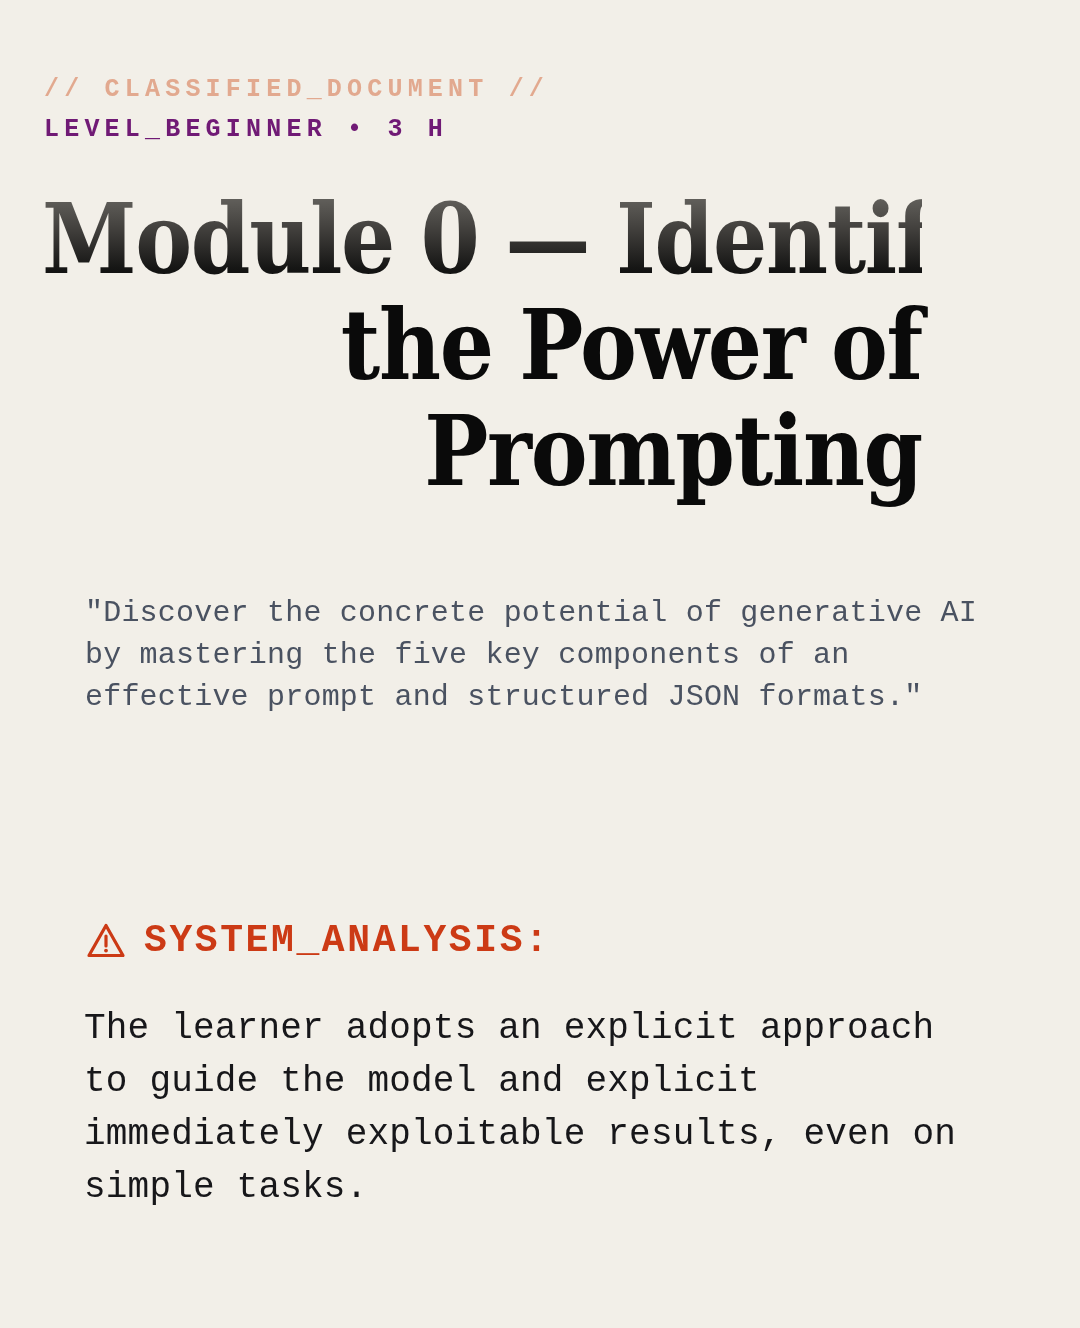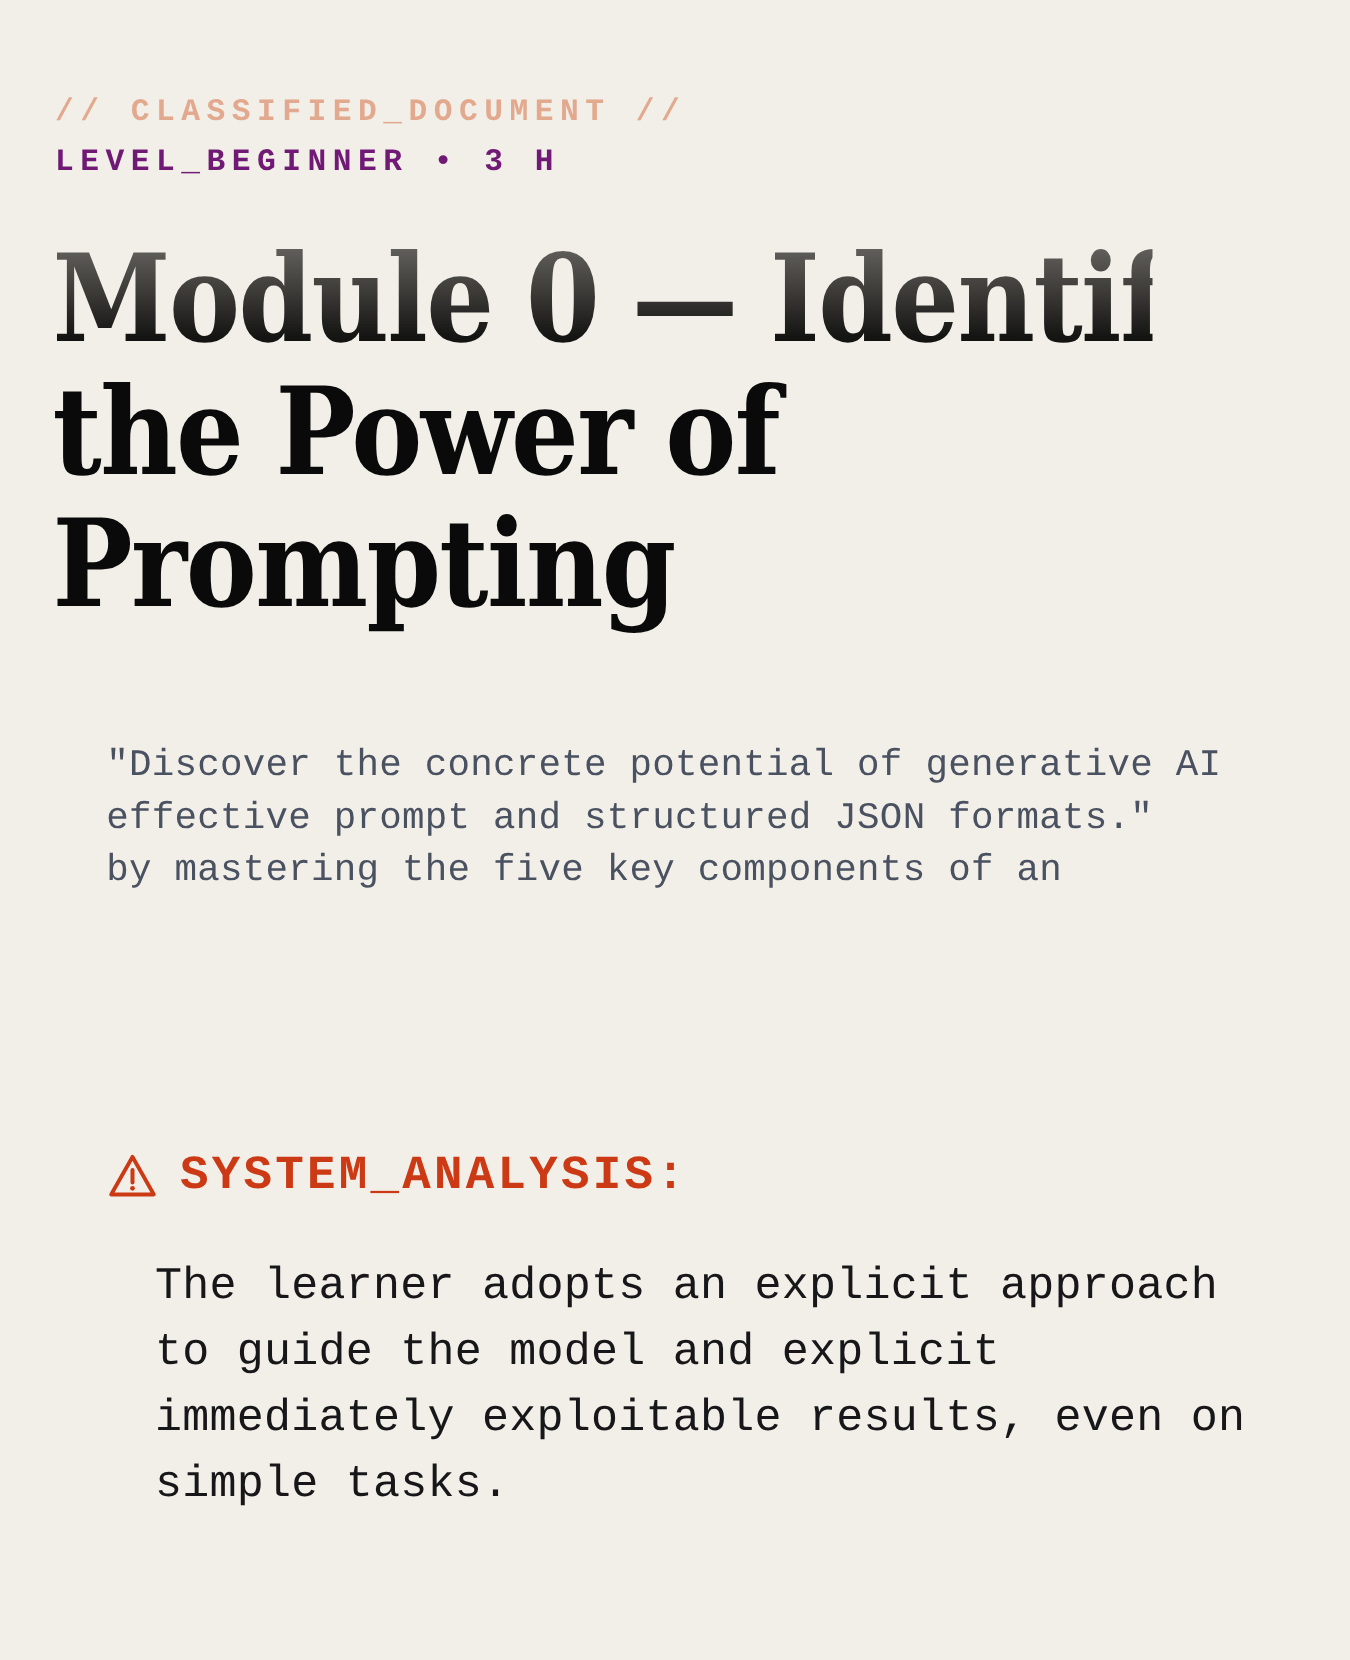--- a/index.html
+++ b/index.html
@@ -55,20 +55,21 @@
     top: 186px;
     width: 1000px;
     margin: 0;
     font-family: "DejaVu Serif", "Liberation Serif", serif;
     font-weight: 700;
     font-size: 97px;
     line-height: 106px;
     letter-spacing: -1.5px;
     color: #0c0c0d;
     word-spacing: -2px;
+    text-align: right;
   }
 
   .title-line {
     display: block;
     white-space: nowrap;
     transform: scaleX(0.88);
     transform-origin: left center;
   }
 
   .title-line-1 {
@@ -142,43 +143,42 @@
     font-size: 36px;
     font-weight: 400;
     line-height: 53px;
     color: #17171a;
     letter-spacing: 0.2px;
   }
 
   .body-line {
     display: block;
     white-space: pre;
-    margin-left: 40px;
   }
 </style>
 </head>
 <body>
 
 <div class="page">
 
   <div class="meta">
     <span class="meta-line meta-line-1">// CLASSIFIED_DOCUMENT //</span>
     <span class="meta-line meta-line-2">LEVEL_BEGINNER • 3 H</span>
   </div>
 
   <h1 class="title">
     <span class="title-line title-line-1">Module 0 — Identify</span>
     <span class="title-line title-line-2">the Power of</span>
     <span class="title-line title-line-3">Prompting</span>
   </h1>
 
   <blockquote class="quote">
     <span class="quote-line">"Discover the concrete potential of generative AI</span>
+    <span class="quote-line">by mastering the five key components of an</span>
     <span class="quote-line">effective prompt and structured JSON formats."</span>
-    <span class="quote-line">by mastering the five key components of an</span>
   </blockquote>
 
   <div class="analysis-label">
     <svg class="warn-icon" viewBox="0 0 40 38" aria-hidden="true">
       <path d="M20 3.5 L37 33.5 L3 33.5 Z" fill="none" stroke="#cc3a15" stroke-width="3.2" stroke-linejoin="round"></path>
       <line x1="20" y1="14" x2="20" y2="24" stroke="#cc3a15" stroke-width="3.2" stroke-linecap="round"></line>
       <circle cx="20" cy="28.6" r="1.9" fill="#cc3a15"></circle>
     </svg>
     <span class="analysis-label-text">SYSTEM_ANALYSIS:</span>
   </div>

